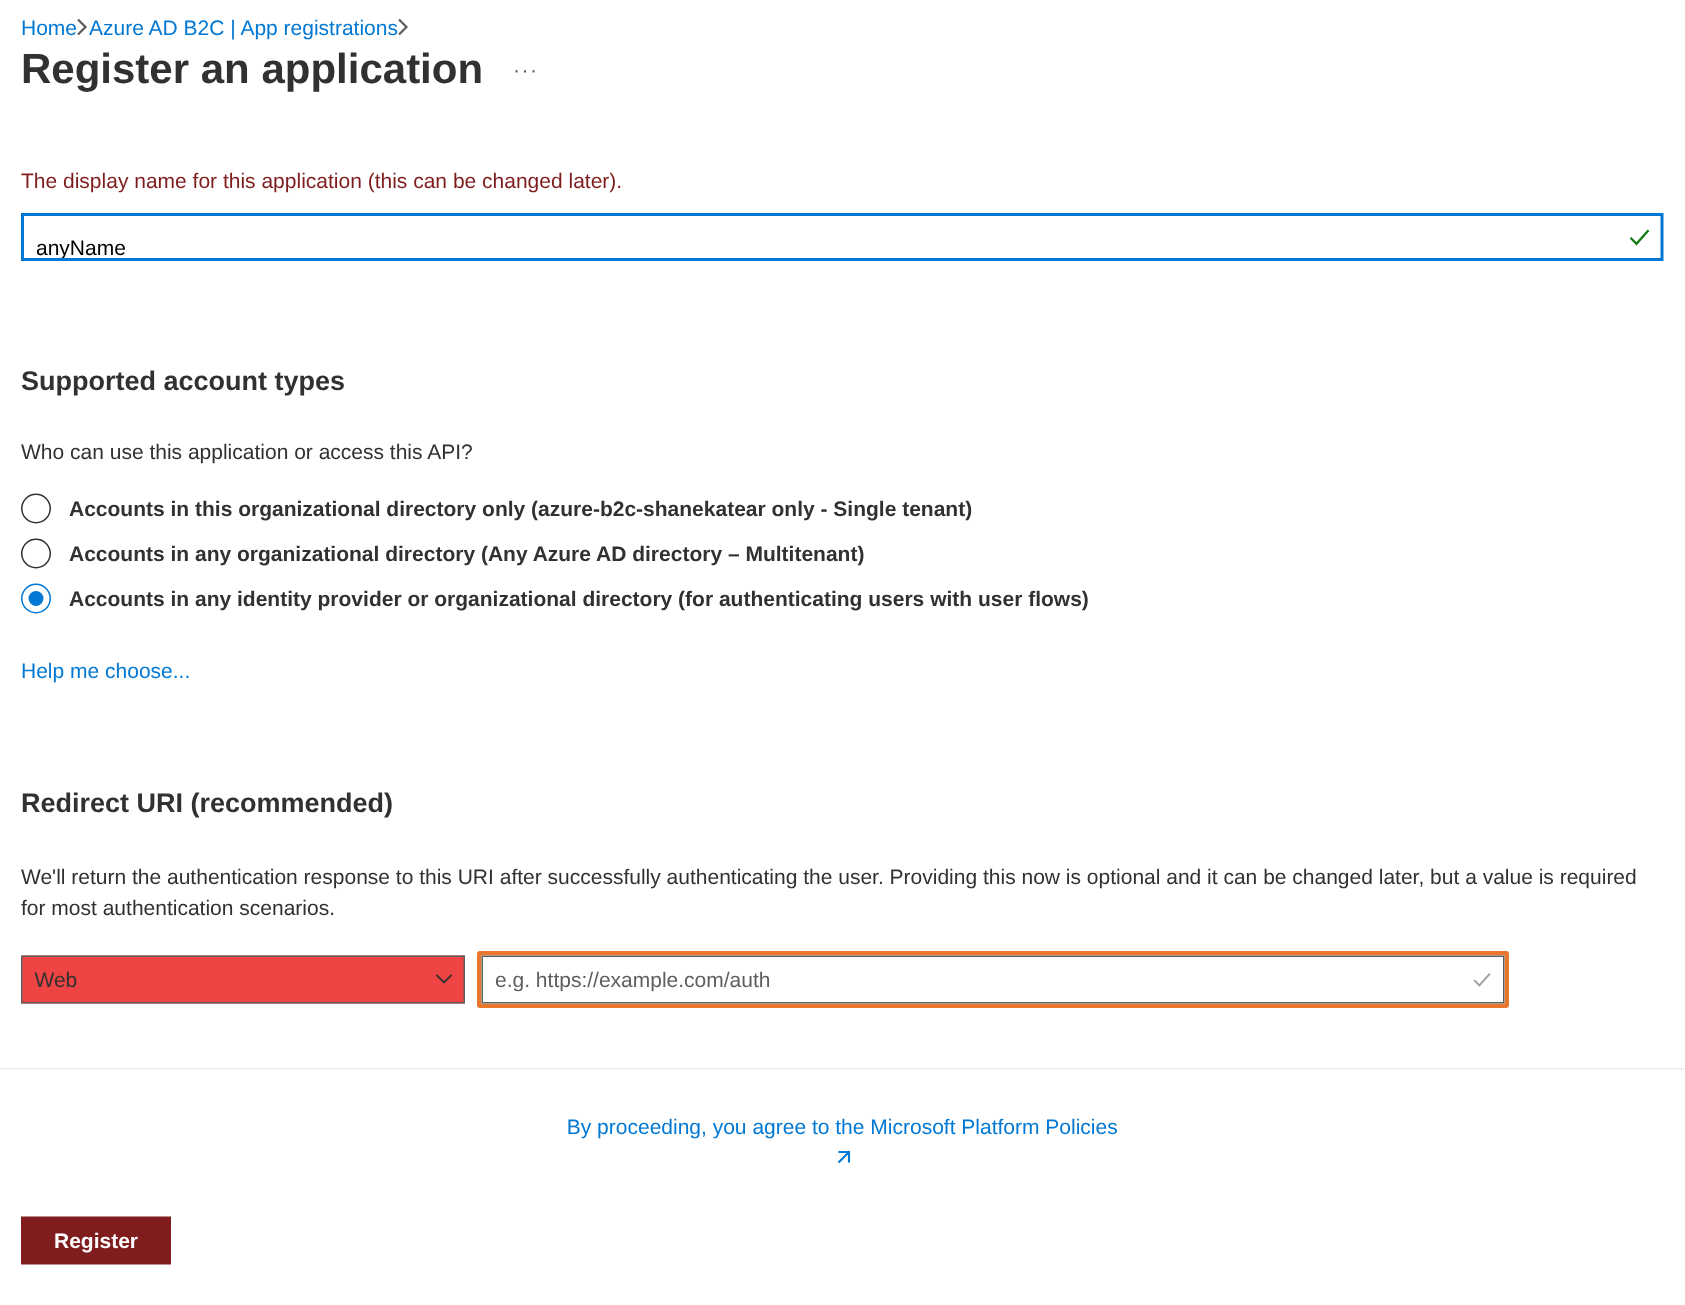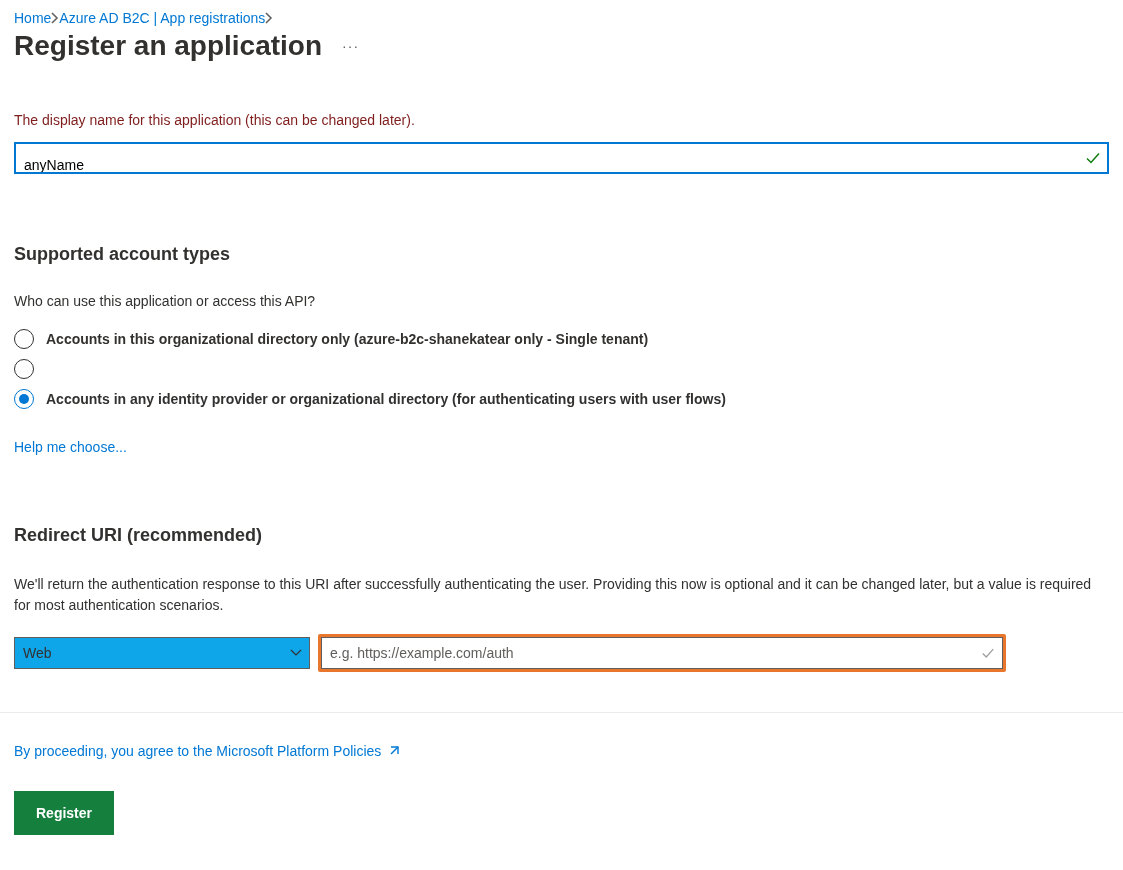--- a/index.html
+++ b/index.html
@@ -80,21 +80,21 @@
   .select-wrap {
     position: relative;
     width: 296px;
   }
   .select-box {
     width: 100%;
     height: 32px;
     border: 1px solid #605e5c;
     padding: 0 36px 0 8px;
     font-size: 14px;
-    background: #0ea5e9;
+    background: #ef4444;
     cursor: pointer;
     display: flex;
     align-items: center;
   }
   .chevron-down {
     position: absolute;
     right: 8px;
     top: 50%;
     transform: translateY(-50%);
     pointer-events: none;
@@ -109,29 +109,29 @@
     width: 100%;
     height: 32px;
     border: 1px solid #605e5c;
     padding: 0 30px 0 8px;
     font-size: 14px;
     font-family: inherit;
     outline: none;
   }
   .uri-input::placeholder { color: #605e5c; }
   .divider { border: none; border-top: 1px solid #edebe9; margin: 0 -14px 30px -14px; }
-  .policies-row { display: flex; align-items: center; gap: 6px; margin-bottom: 32px; }
+  .policies-row { display: flex; align-items: center; gap: 6px; margin-bottom: 32px; flex-direction: column; }
   .policies-text { font-size: 14px; color: #0078d4; cursor: pointer; }
   .ext-link-icon { color: #0078d4; }
   .register-btn {
-    background: #15803d;
+    background: #7f1d1d;
     color: #fff;
     border: none;
     padding: 0 22px;
-    height: 44px;
+    height: 32px;
     font-size: 14px;
     font-weight: 600;
     cursor: pointer;
     font-family: inherit;
   }
   svg { display: block; }
 </style>
 </head>
 <body>
 
@@ -173,20 +173,21 @@
 
 <h2 class="section-heading">Supported account types</h2>
 <div class="sub-label">Who can use this application or access this API?</div>
 <div class="radio-group">
   <label class="radio-row">
     <span class="radio"></span>
     <span class="radio-label">Accounts in this organizational directory only (azure-b2c-shanekatear only - Single tenant)</span>
   </label>
   <label class="radio-row">
     <span class="radio"></span>
+    <span class="radio-label">Accounts in any organizational directory (Any Azure AD directory – Multitenant)</span>
   </label>
   <label class="radio-row">
     <span class="radio selected"></span>
     <span class="radio-label">Accounts in any identity provider or organizational directory (for authenticating users with user flows)</span>
   </label>
 </div>
 <a class="link help-link">Help me choose...</a>
 
 
 <h2 class="section-heading">Redirect URI (recommended)</h2>

